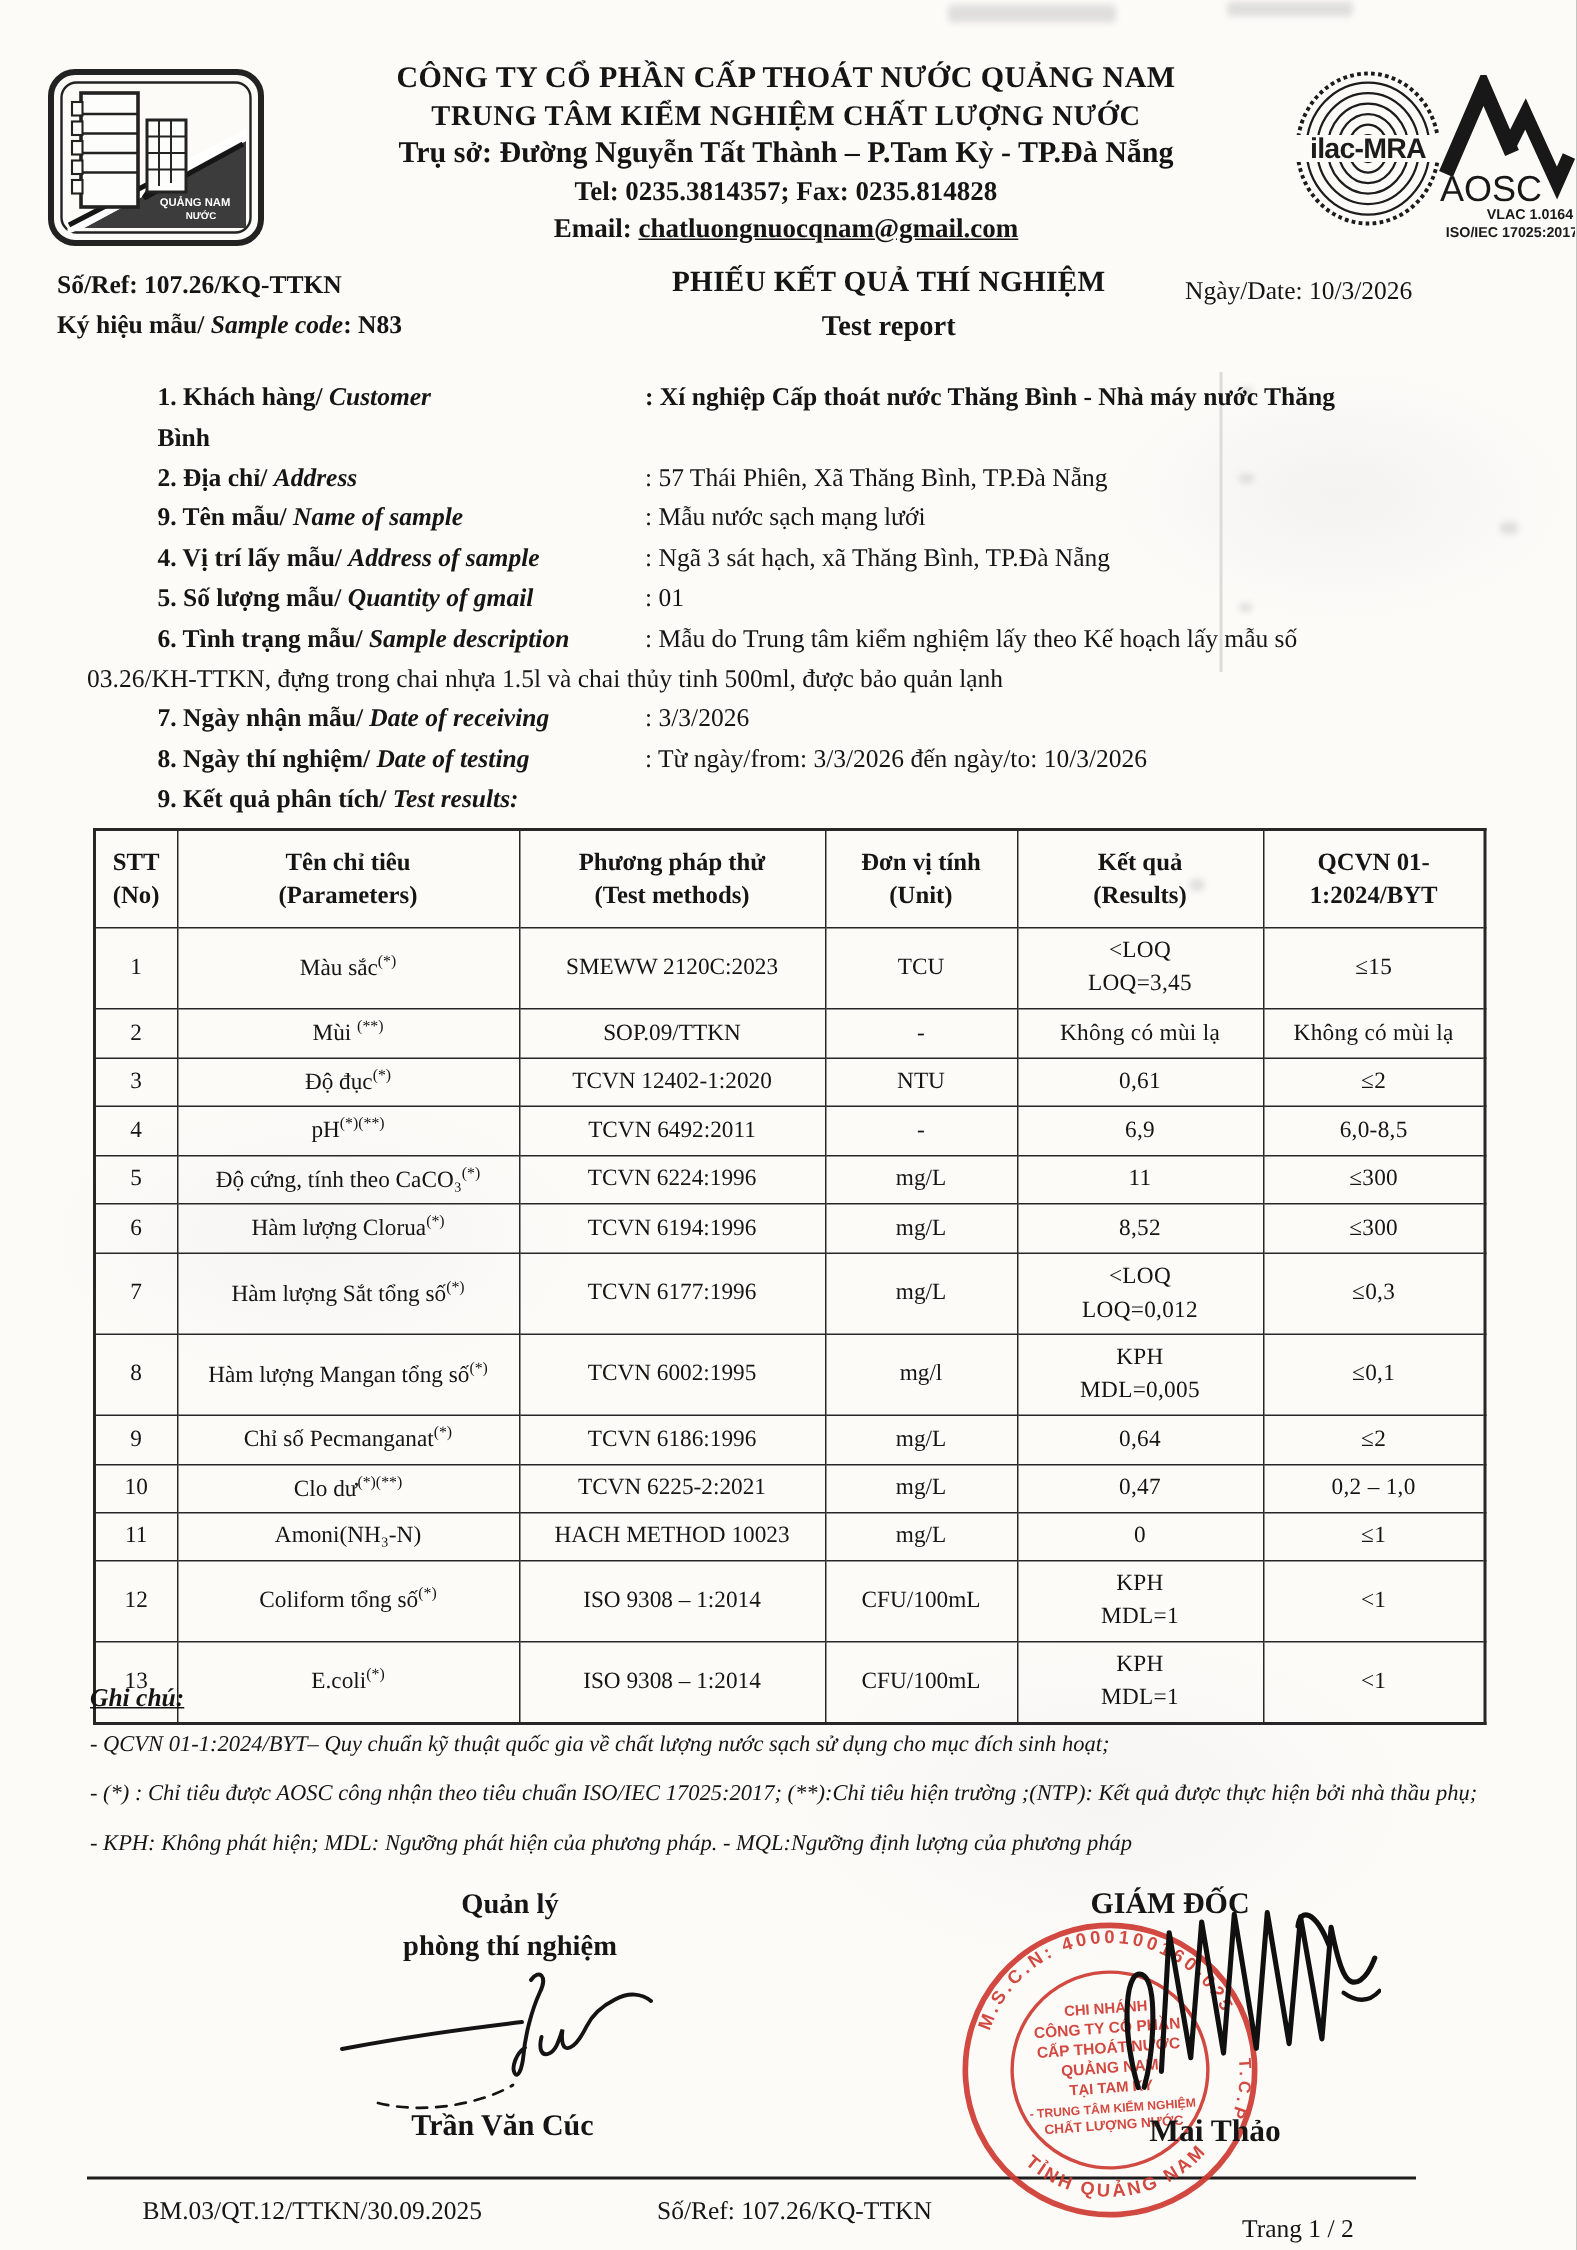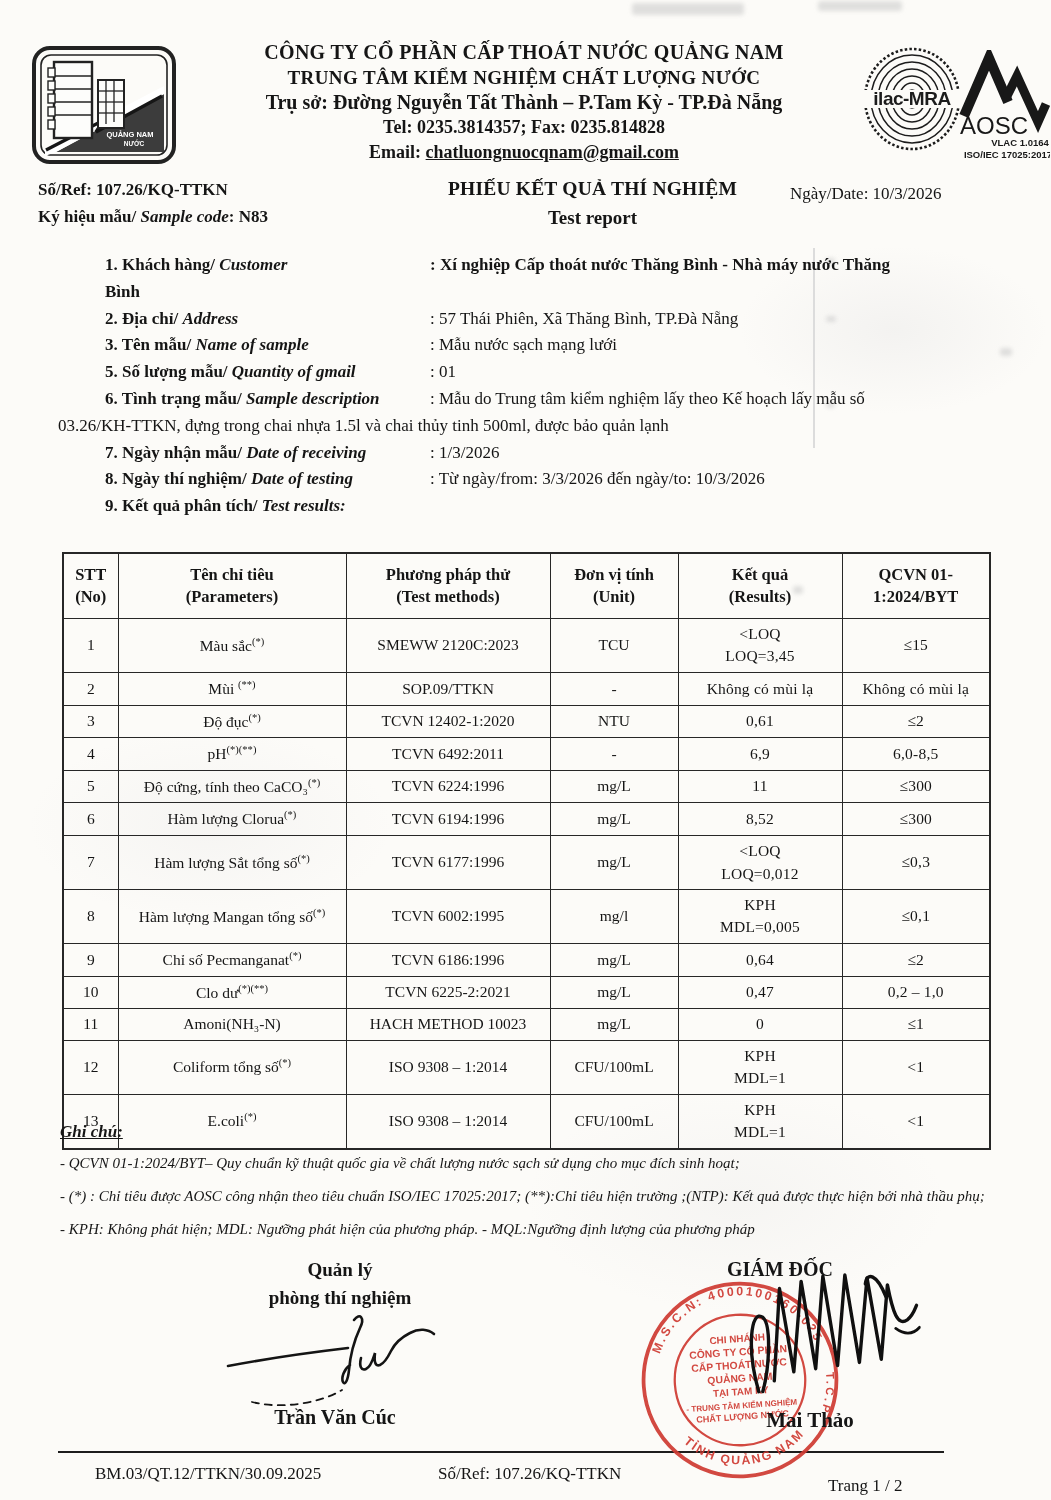--- a/index.html
+++ b/index.html
@@ -173,35 +173,39 @@
       <div class="info-row">
         <div class="info-lbl"><span>1. Khách hàng/ </span><span class="en">Customer</span></div>
         <div class="info-val bold">: Xí nghiệp Cấp thoát nước Thăng Bình - Nhà máy nước Thăng</div>
       </div>
       <div class="info-wrap-ind">Bình</div>
       <div class="info-row">
         <div class="info-lbl"><span>2. Địa chỉ/ </span><span class="en">Address</span></div>
         <div class="info-val">: 57 Thái Phiên, Xã Thăng Bình, TP.Đà Nẵng</div>
       </div>
       <div class="info-row">
-        <div class="info-lbl"><span>3. Tên mẫu/ </span><span class="en">Name of sample</span></div>
+        <div class="info-lbl"><span>9. Tên mẫu/ </span><span class="en">Name of sample</span></div>
         <div class="info-val">: Mẫu nước sạch mạng lưới</div>
+      </div>
+      <div class="info-row">
+        <div class="info-lbl"><span>4. Vị trí lấy mẫu/ </span><span class="en">Address of sample</span></div>
+        <div class="info-val">: Ngã 3 sát hạch, xã Thăng Bình, TP.Đà Nẵng</div>
       </div>
       <div class="info-row">
         <div class="info-lbl"><span>5. Số lượng mẫu/ </span><span class="en">Quantity of gmail</span></div>
         <div class="info-val">: 01</div>
       </div>
       <div class="info-row">
         <div class="info-lbl"><span>6. Tình trạng mẫu/ </span><span class="en">Sample description</span></div>
         <div class="info-val">: Mẫu do Trung tâm kiểm nghiệm lấy theo Kế hoạch lấy mẫu số</div>
       </div>
       <div class="info-wrap-full">03.26/KH-TTKN, đựng trong chai nhựa 1.5l và chai thủy tinh 500ml, được bảo quản lạnh</div>
       <div class="info-row">
         <div class="info-lbl"><span>7. Ngày nhận mẫu/ </span><span class="en">Date of receiving</span></div>
-        <div class="info-val">: 1/3/2026</div>
+        <div class="info-val">: 3/3/2026</div>
       </div>
       <div class="info-row">
         <div class="info-lbl"><span>8. Ngày thí nghiệm/ </span><span class="en">Date of testing</span></div>
         <div class="info-val">: Từ ngày/from: 3/3/2026  đến ngày/to: 10/3/2026</div>
       </div>
       <div class="info-row">
         <div class="info-lbl"><span>9. Kết quả phân tích/ </span><span class="en">Test results:</span></div>
         <div class="info-val"></div>
       </div>
     </div>

